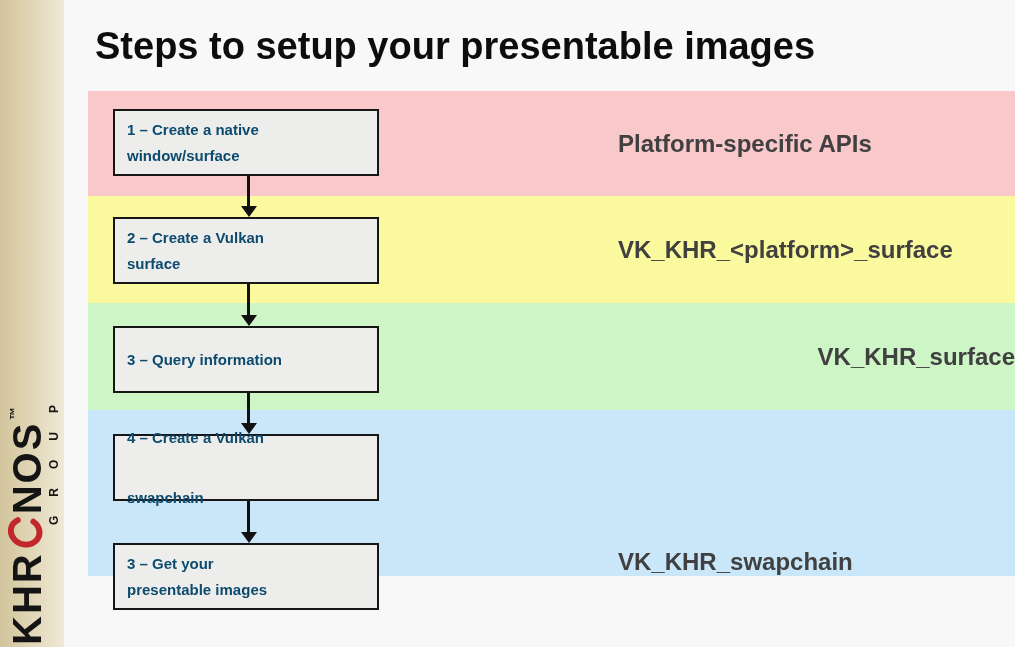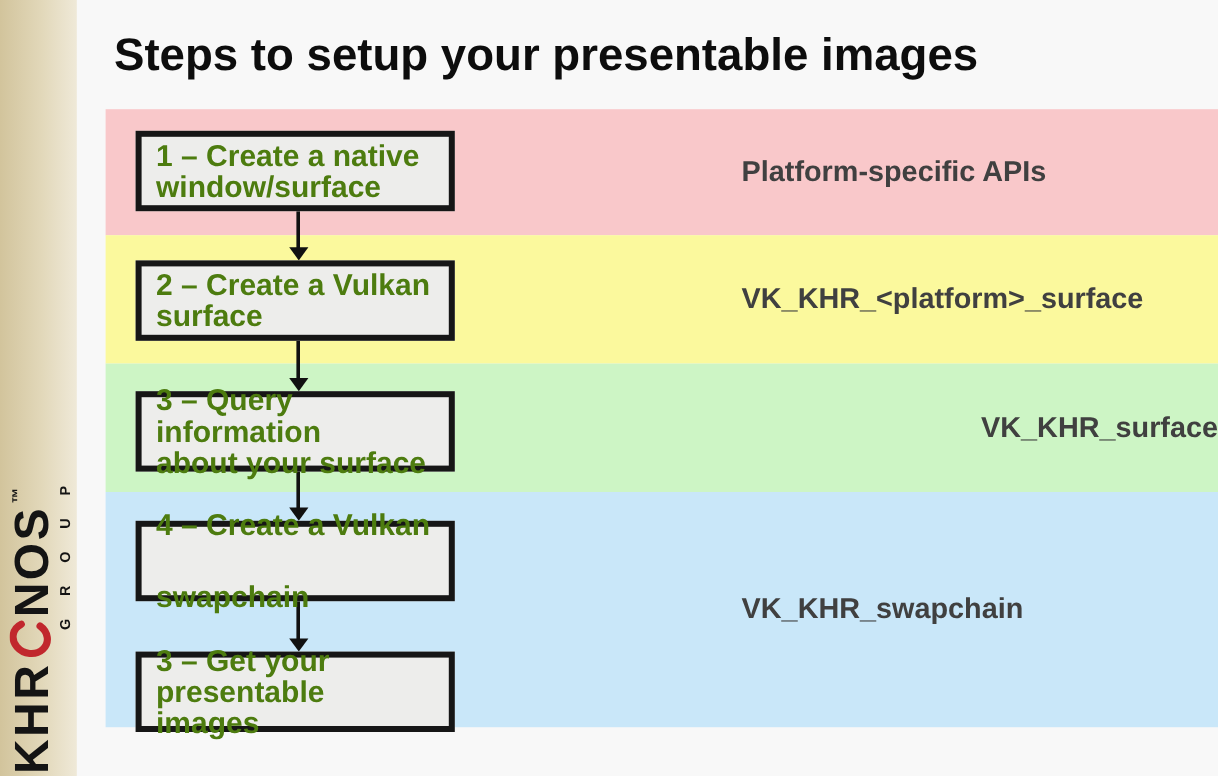--- a/index.html
+++ b/index.html
@@ -39,29 +39,29 @@
     font-size:38px; font-weight:700; color:#0d0d0d; line-height:1.1;
     white-space:nowrap;
   }
 
   
   .bands { position:absolute; left:88px; top:91px; width:927px; }
   .band { display:flex; align-items:center; padding-left:530px; box-sizing:border-box; }
   .band-1 { height:105px; }
   .band-2 { height:107px; }
   .band-3 { height:107px; }
-  .band-4 { height:196px; }
+  .band-4 { height:166px;align-items:flex-end; }
   .api-label { font-size:24px; font-weight:700; color:#404040; white-space:nowrap; }
 
   
   .step {
     position:absolute; left:113px; width:266px; height:67px;
-    box-sizing:border-box; border:5px solid #737373;
+    box-sizing:border-box; border:2px solid #737373;
     padding:4px 12px; display:flex; flex-direction:column; justify-content:center;
-    font-size:25px; font-weight:700; color:#4d7c0f; line-height:26px;
+    font-size:15px; font-weight:700; color:#0c4a6e; line-height:26px;
     box-shadow:0 0 0 0 transparent;
   }
   .step-1 { top:109px; } .step-2 { top:217px; } .step-3 { top:326px; }
   .step-4 { top:434px;gap:34px; } .step-5 { top:543px; }
 
   
   .arrow { position:absolute; left:247px; width:3px; }
   .arrow-a1 { top:176px; height:41px; }
   .arrow-a2 { top:284px; height:42px; }
   .arrow-a3 { top:392px; height:42px; }
@@ -129,21 +129,20 @@
   <div class="step step-1" style="background-color: rgb(237, 237, 235); border-color: rgb(22, 22, 22);">
     <div>1 – Create a native</div>
     <div>window/surface</div>
   </div>
   <div class="step step-2" style="background-color: rgb(237, 237, 235); border-color: rgb(22, 22, 22);">
     <div>2 – Create a Vulkan</div>
     <div>surface</div>
   </div>
   <div class="step step-3" style="background-color: rgb(237, 237, 235); border-color: rgb(22, 22, 22);">
     <div>3 – Query information</div>
-    <div>about your surface</div>
   </div>
   <div class="step step-4" style="background-color: rgb(237, 237, 235); border-color: rgb(22, 22, 22);">
     <div>4 – Create a Vulkan</div>
     <div>swapchain</div>
   </div>
   <div class="step step-5" style="background-color: rgb(237, 237, 235); border-color: rgb(22, 22, 22);">
     <div>3 – Get your</div>
     <div>presentable images</div>
   </div>
 

